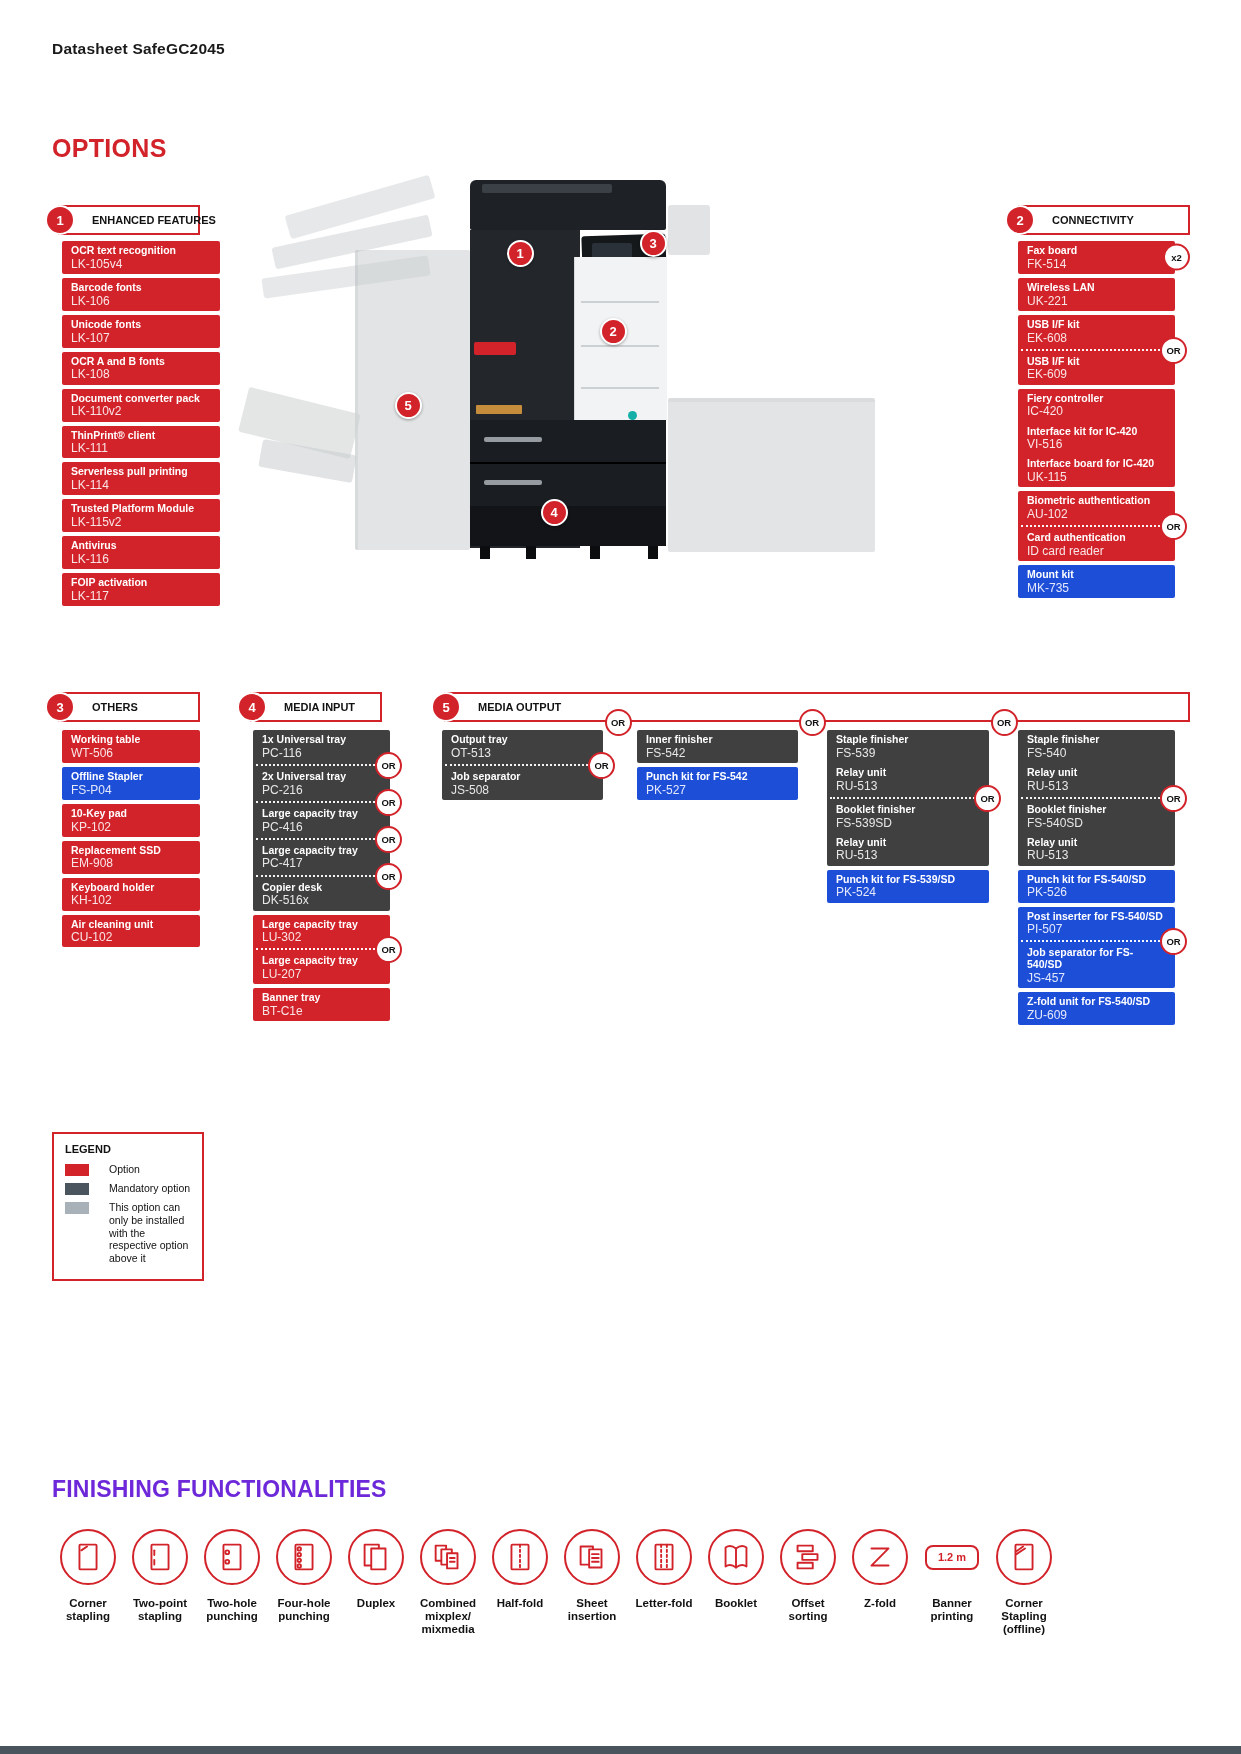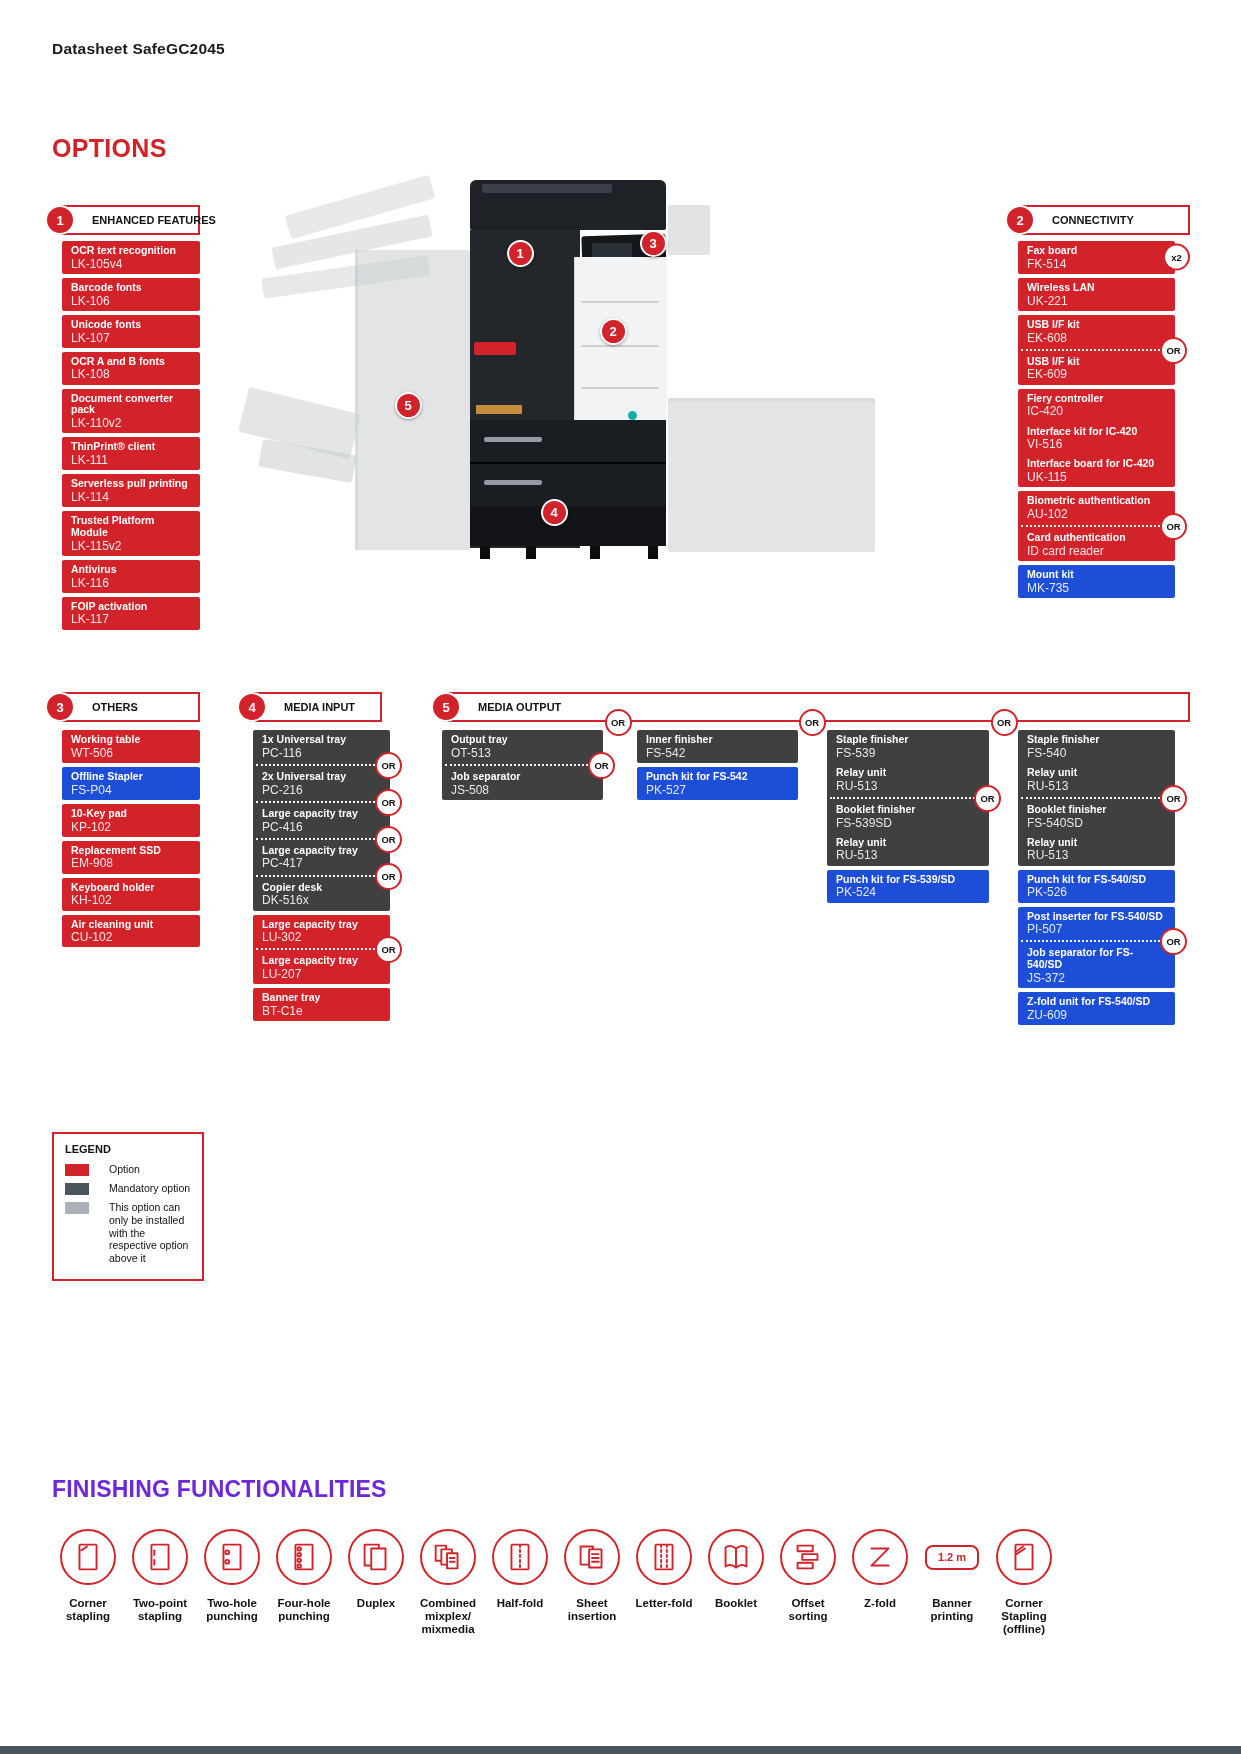--- a/index.html
+++ b/index.html
@@ -108,21 +108,21 @@
       <div class="callout" style="left: 639.5px; top: 229.5px;">3</div>
       <div class="callout" style="left: 540.5px; top: 498.5px;">4</div>
       <div class="callout" style="left: 394.5px; top: 391.5px;">5</div>
     </div>
 
   <div id="sections-root">
       <div class="sec-header" style="left: 58px; top: 205px; width: 142px;">
         <div class="sec-num">1</div>
         <div class="sec-title">ENHANCED FEATURES</div>
       </div>
-      <div class="opt-stack" style="left: 62px; top: 241px; width: 138px; justify-content: center;">
+      <div class="opt-stack" style="left: 62px; top: 241px; width: 158px; justify-content: center;">
         <div class="opt-group type-option">
           <div class="opt-item">
             <div class="opt-name">OCR text recognition</div>
             <div class="opt-code">LK-105v4</div>
           </div>
         </div>
         <div class="opt-group type-option">
           <div class="opt-item">
             <div class="opt-name">Barcode fonts</div>
             <div class="opt-code">LK-106</div>
@@ -436,21 +436,21 @@
         <div class="opt-group type-conditional">
           <div class="opt-item">
             <div class="opt-name">Post inserter for FS-540/SD</div>
             <div class="opt-code">PI-507</div>
           </div>
           <div class="opt-divider">
             <div class="badge on-divider">OR</div>
           </div>
           <div class="opt-item">
             <div class="opt-name">Job separator for FS-540/SD</div>
-            <div class="opt-code">JS-372</div>
+            <div class="opt-code">JS-457</div>
           </div>
         </div>
         <div class="opt-group type-conditional">
           <div class="opt-item">
             <div class="opt-name">Z-fold unit for FS-540/SD</div>
             <div class="opt-code">ZU-609</div>
           </div>
         </div>
       </div>
       <div class="badge " style="left: 604.5px; top: 708.5px; z-index: 7;">OR</div>

